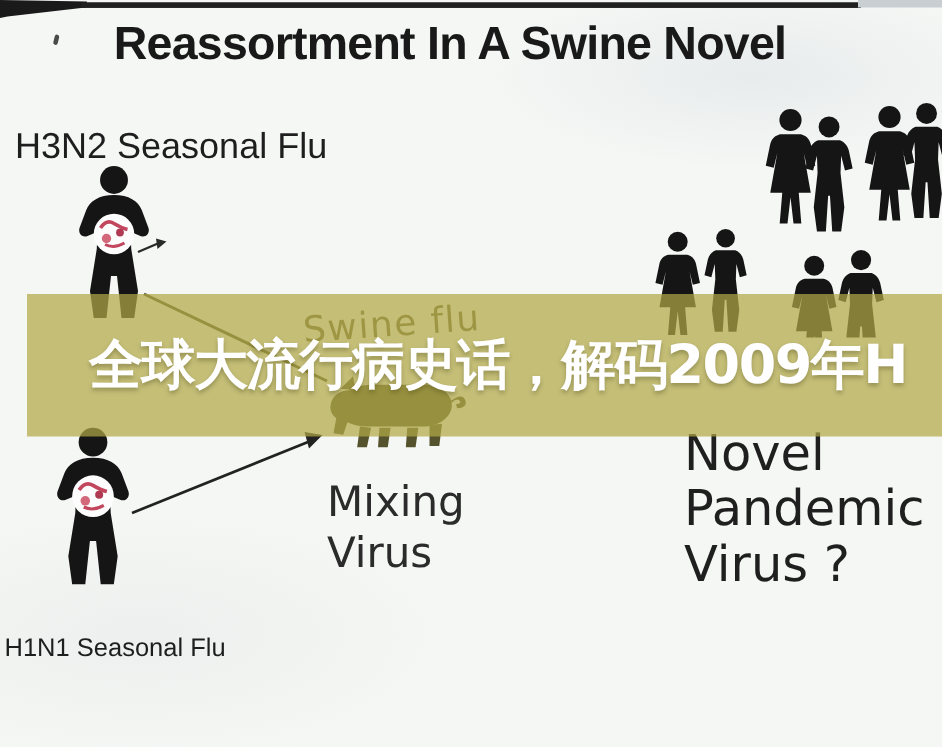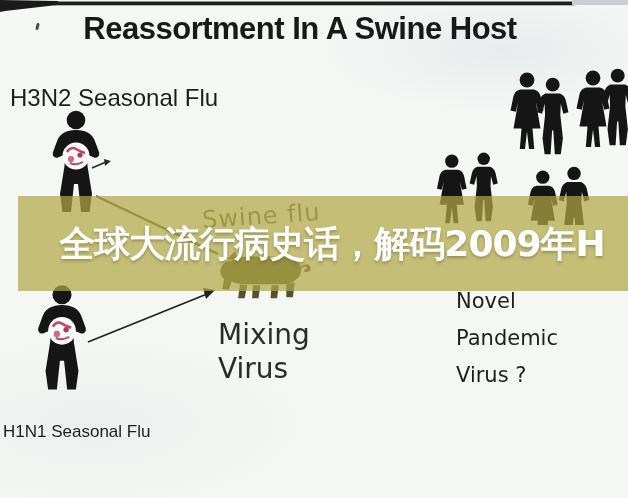--- a/index.html
+++ b/index.html
@@ -28,21 +28,21 @@
 
   .swine-faint{
     position:absolute;left:202px;top:202px;font-size:24px;color:#6f6a3e;
     transform:rotate(-4deg);font-family:"DejaVu Sans",sans-serif;letter-spacing:1px;
   }
   .mixing{
     position:absolute;left:218px;top:318px;font-size:28px;line-height:34px;color:#2b2b2b;
     font-family:"DejaVu Sans",sans-serif;
   }
   .novel{
-    position:absolute;left:456px;top:283px;font-size:21px;line-height:37px;color:#1f1f1f;
+    position:absolute;left:456px;top:283px;font-size:33px;line-height:37px;color:#1f1f1f;
     font-family:"DejaVu Sans",sans-serif;z-index:2;
   }
 
   .band{
     position:absolute;left:18px;top:196px;width:628px;height:95px;
     background:rgba(178,167,70,0.72);z-index:5;
     display:flex;flex-direction:column;justify-content:center;align-items:center;gap:20px;
   }
   .cap{
     width:100%;text-align:center;color:#ffffff;font-weight:800;
@@ -56,21 +56,21 @@
 <body>
 
 <div class="stage">
 
   <svg style="left:0;top:0" width="628" height="14" viewBox="0 0 628 14">
     <path d="M0 0 L58 1 L57 5 L5 11 L0 12 Z" fill="#1a1a1a"></path>
     <rect x="54" y="1.5" width="520" height="3.8" fill="#202020"></rect>
     <rect x="572" y="0" width="56" height="5" fill="#c9ced3"></rect>
   </svg>
 
-  <div class="title">Reassortment In A Swine Host</div>
+  <div class="title">Reassortment In A Swine Novel</div>
   <div class="speck"></div>
 
   <div class="lbl h3n2">H3N2 Seasonal Flu</div>
 
   <svg class="crowd" style="left:425px;top:60px;z-index:1" width="203" height="165" viewBox="0 0 203 165">
     <defs>
       <g id="p-man" class="sil" fill="#151515">
         <circle cx="22" cy="9" r="8.2"></circle>
         <path d="M13.5 19.5 C9.5 21 7.5 24 6.5 27.5 L3.5 41.5 L9.5 43.2 L12.5 31.5 L13 45 L10 72 L12.5 91 L19.5 91 L21.3 63 L22.7 63 L24.5 91 L31.5 91 L34 72 L31 45 L31.5 31.5 L34.5 43.2 L40.5 41.5 L37.5 27.5 C36.5 24 34.5 21 30.5 19.5 Z"></path>
       </g>

